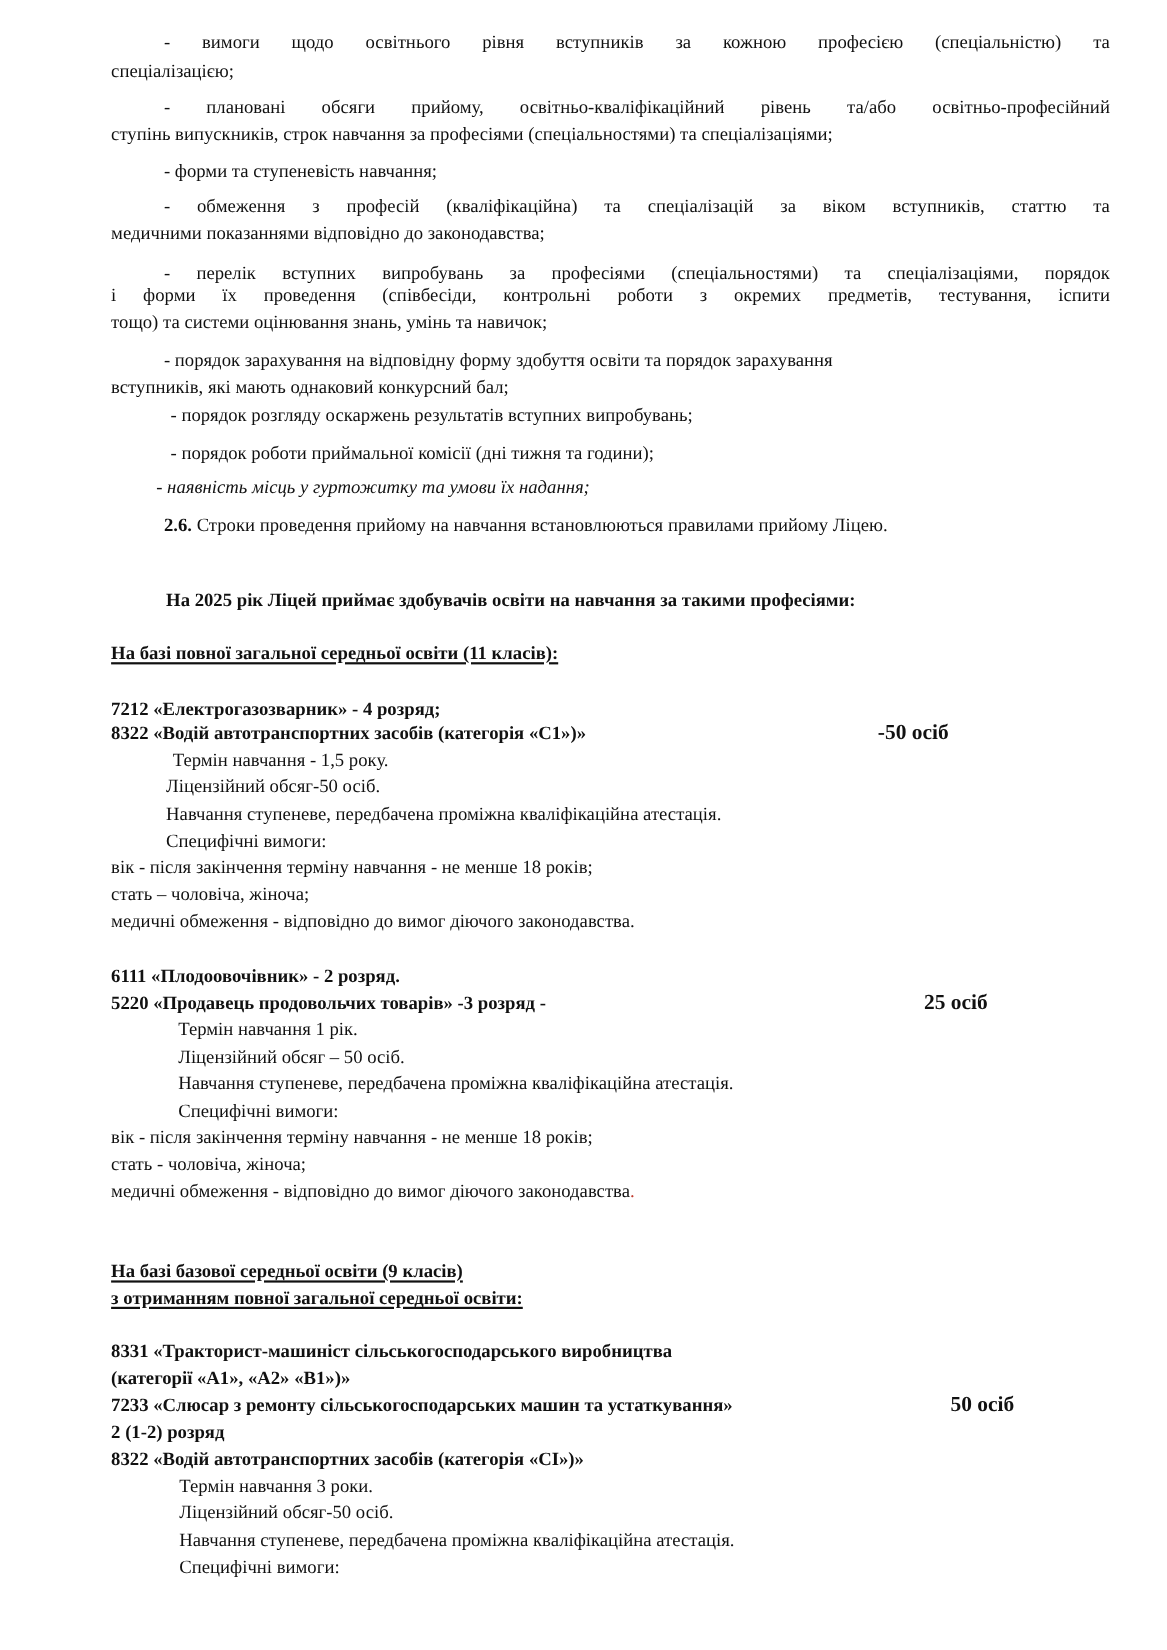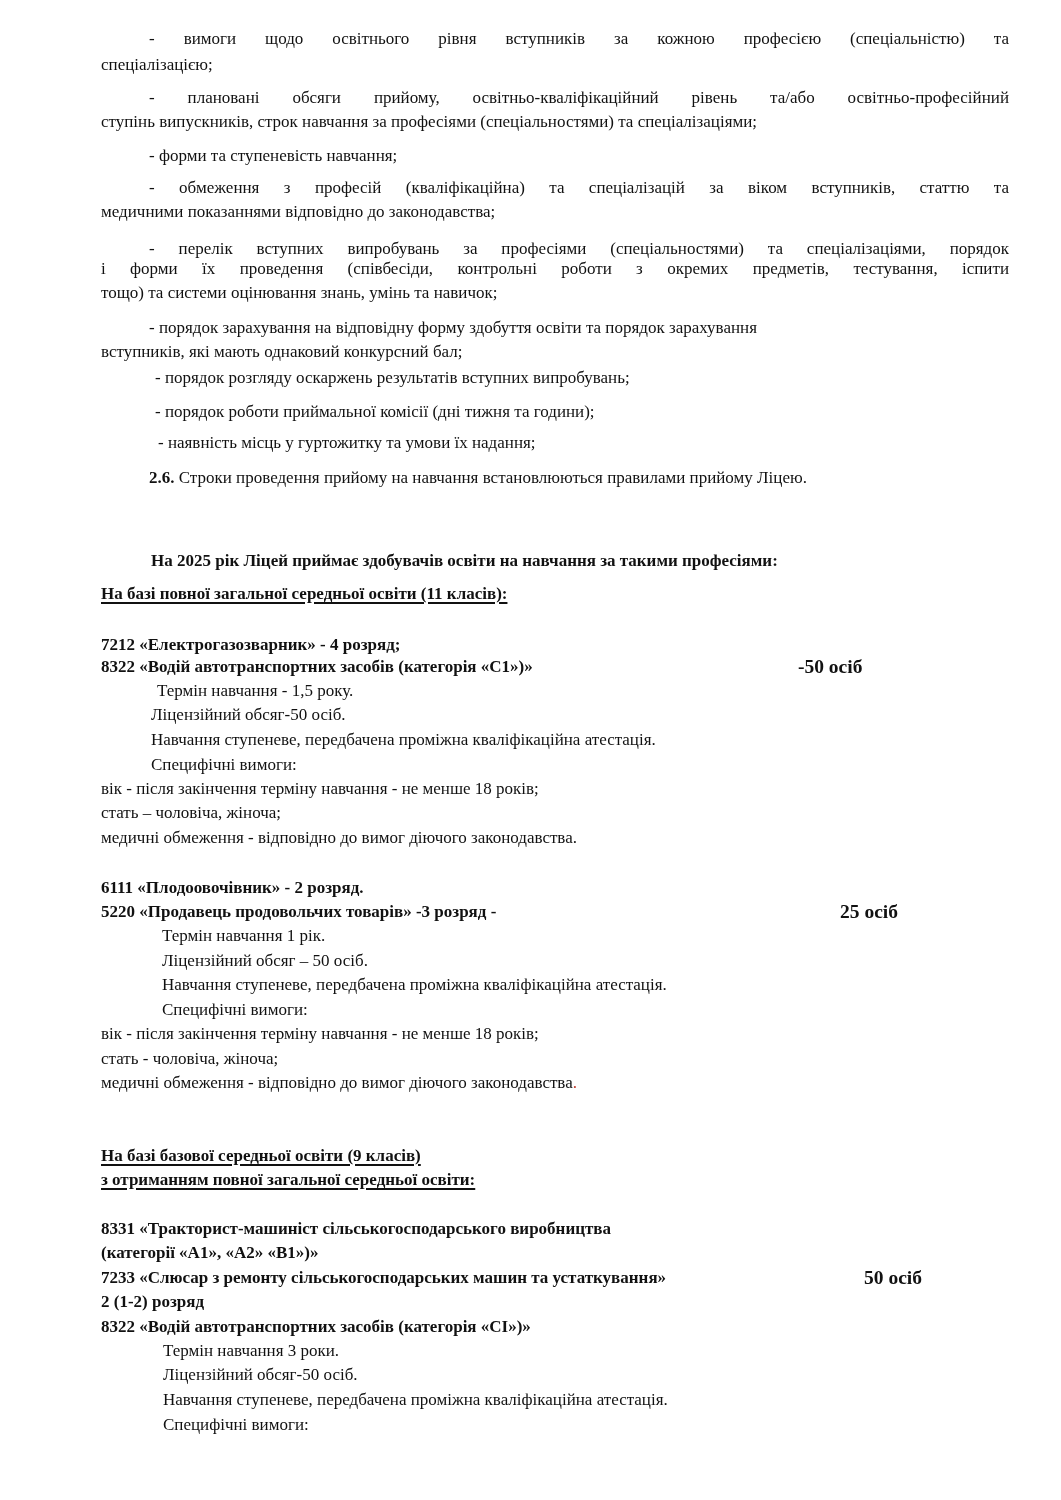--- a/index.html
+++ b/index.html
@@ -28,27 +28,27 @@
 
 <div class="ln just" style="top:237px; left:149px; width:860px;">- перелік вступних випробувань за професіями (спеціальностями) та спеціалізаціями, порядок</div>
 <div class="ln just" style="top:257px;">і форми їх проведення (співбесіди, контрольні роботи з окремих предметів, тестування, іспити</div>
 <div class="ln" style="top:281px;">тощо) та системи оцінювання знань, умінь та навичок;</div>
 
 <div class="ln" style="top:316px; left:149px;">- порядок зарахування на відповідну форму здобуття освіти та порядок зарахування</div>
 <div class="ln" style="top:340px;">вступників, які мають однаковий конкурсний бал;</div>
 
 <div class="ln" style="top:366px; left:155px;">- порядок розгляду оскаржень результатів вступних випробувань;</div>
 <div class="ln" style="top:400px; left:155px;">- порядок роботи приймальної комісії (дні тижня та години);</div>
-<div class="ln" style="top:431px; left:158px;">- наявність місць у гуртожитку та умови їх надання;</div>
+<div class="ln" style="top:431px; left:142px;font-style:italic;">- наявність місць у гуртожитку та умови їх надання;</div>
 
 <div class="ln" style="top:466px; left:149px;">
   <span class="b">2.6.</span><span> Строки проведення прийому на навчання встановлюються правилами прийому Ліцею.</span>
 </div>
 
-<div class="ln b" style="top:549px; left:151px;">На 2025 рік Ліцей приймає здобувачів освіти на навчання за такими професіями:</div>
+<div class="ln b" style="top:534px; left:151px;">На 2025 рік Ліцей приймає здобувачів освіти на навчання за такими професіями:</div>
 
 <div class="ln b u" style="top:582px;">На базі повної загальної середньої освіти (11 класів):</div>
 
 <div class="ln b" style="top:633px;">7212 «Електрогазозварник» - 4 розряд;</div>
 <div class="ln b" style="top:655px;">8322 «Водій автотранспортних засобів (категорія «С1»)»</div>
 <div class="amt" style="top:655px; left:798px;">-50 осіб</div>
 <div class="ln" style="top:679px; left:157px;">Термін навчання - 1,5 року.</div>
 <div class="ln" style="top:703px; left:151px;">Ліцензійний обсяг-50 осіб.</div>
 <div class="ln" style="top:728px; left:151px;">Навчання ступеневе, передбачена проміжна кваліфікаційна атестація.</div>
 <div class="ln" style="top:753px; left:151px;">Специфічні вимоги:</div>

